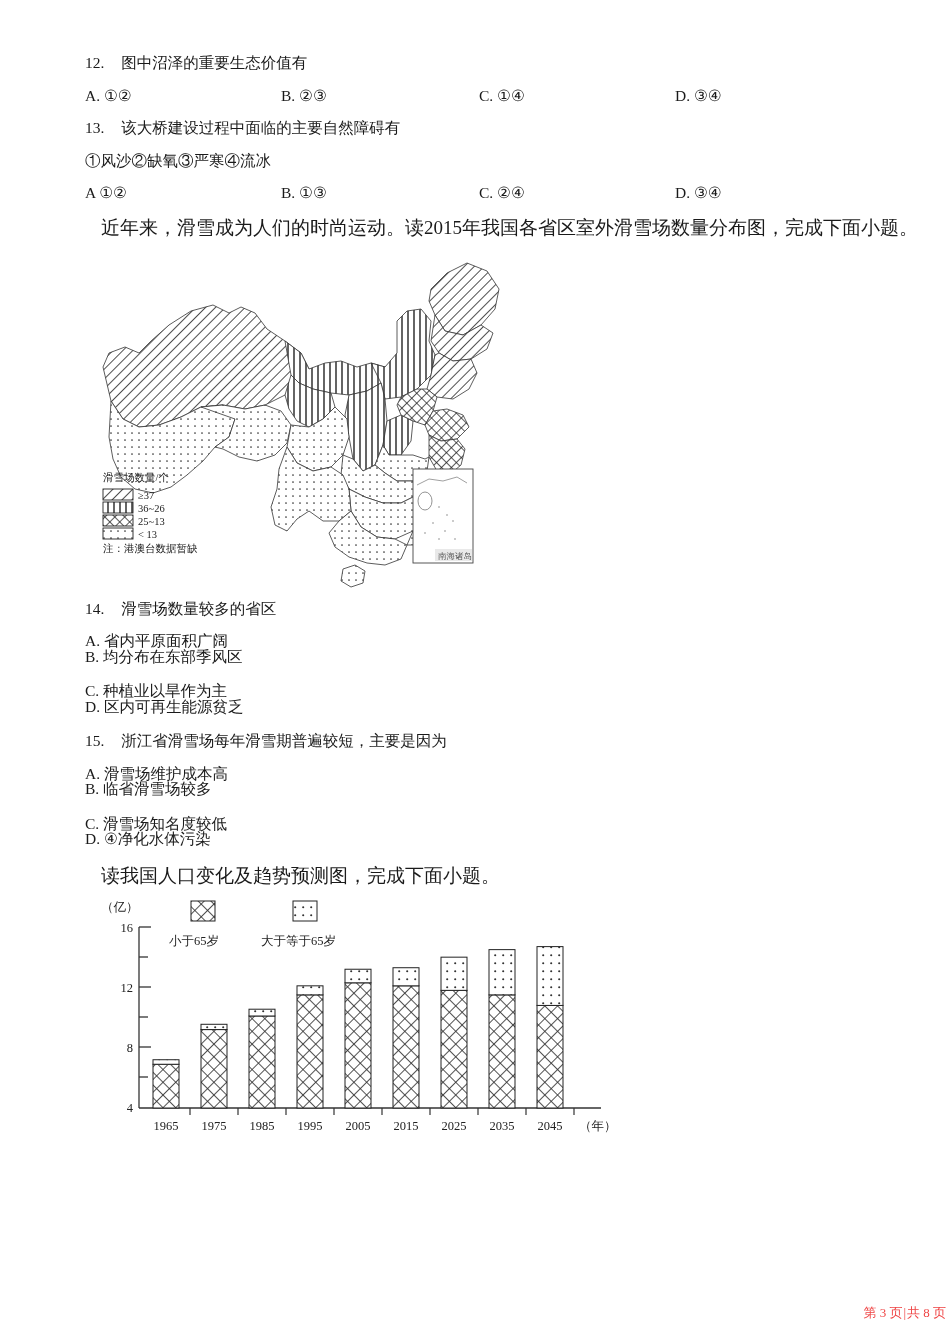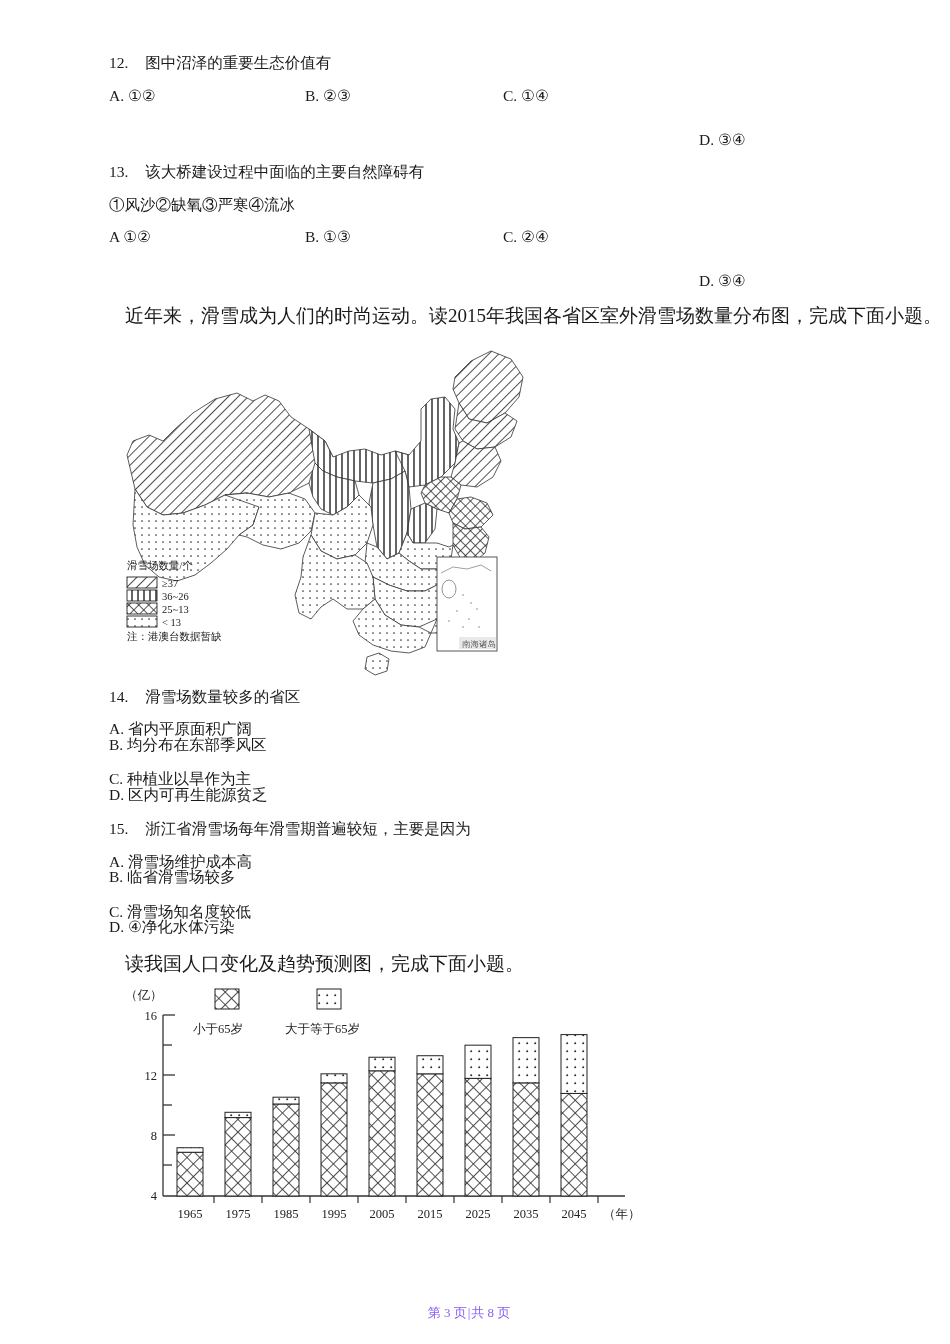--- a/index.html
+++ b/index.html
@@ -5,34 +5,34 @@
   * { box-sizing: border-box; }
   html, body { margin:0; padding:0; }
   body {
     width: 950px; height: 1344px;
     background: #ffffff;
     font-family: "Liberation Serif", "DejaVu Serif", serif;
     color: #1a1a1a;
     position: relative;
     overflow: hidden;
   }
-  .page { position:relative; width:950px; height:1344px; padding: 55px 80px 0 109px; }
+  .page { position:relative; width:950px; height:1344px; padding: 55px 80px 0 85px; }
 
   
   .qline { font-size: 15.5px; line-height: 1.0; margin: 0 0 17px 0; white-space: nowrap; }
   .qnum { display:inline-block; }
   .stem { display:inline-block; }
 
   
   .opt-row-4 { display:flex; margin: 0 0 17px 0; font-size:15.5px; line-height:1.0; }
   .opt-row-4 .cell { flex: 0 0 auto; }
   .c1 { width: 196px; }
   .c2 { width: 198px; }
   .c3 { width: 196px; }
-  .c4 { width: auto; margin-top: 44px; }
+  .c4 { width: auto; }
 
   
   .circ-row { display:flex; font-size:15.5px; margin:0 0 17px 0; line-height:1.0;}
   .circ-row .ci { flex:0 0 auto; }
   .ci-a { width:158px; }
   .ci-b { width:162px; }
   .ci-c { width:120px; }
 
   
   .opt-row-2 { display:flex; margin: 0 0 19px 0; font-size:15.5px; line-height:1.0;flex-direction:column; }
@@ -44,22 +44,22 @@
   
   .map-fig { position:relative; width:100%; height:352px; margin-top:6px; }
   .map-svg { position:absolute; left: 10px; top: 0; }
 
   
   .chart-fig { position:relative; width:100%; height:250px; margin-top:10px; }
   .chart-svg { position:absolute; left: 8px; top: 0; }
 
   
   .footer {
-    position:absolute; left:0; right:12px; bottom:22px;
-    text-align:center; font-size:13px; color:#8b5cf6;
+    position:absolute; left:0; right:4px; bottom:22px;
+    text-align:right; font-size:13px; color:#ef4444;
     font-family:"Liberation Serif", serif;
   }
   .footer .sep { padding:0 1px; }
 
   text { font-family: "Liberation Serif","DejaVu Serif", serif; }
 </style>
 </head>
 <body>
 
 <div class="page">

